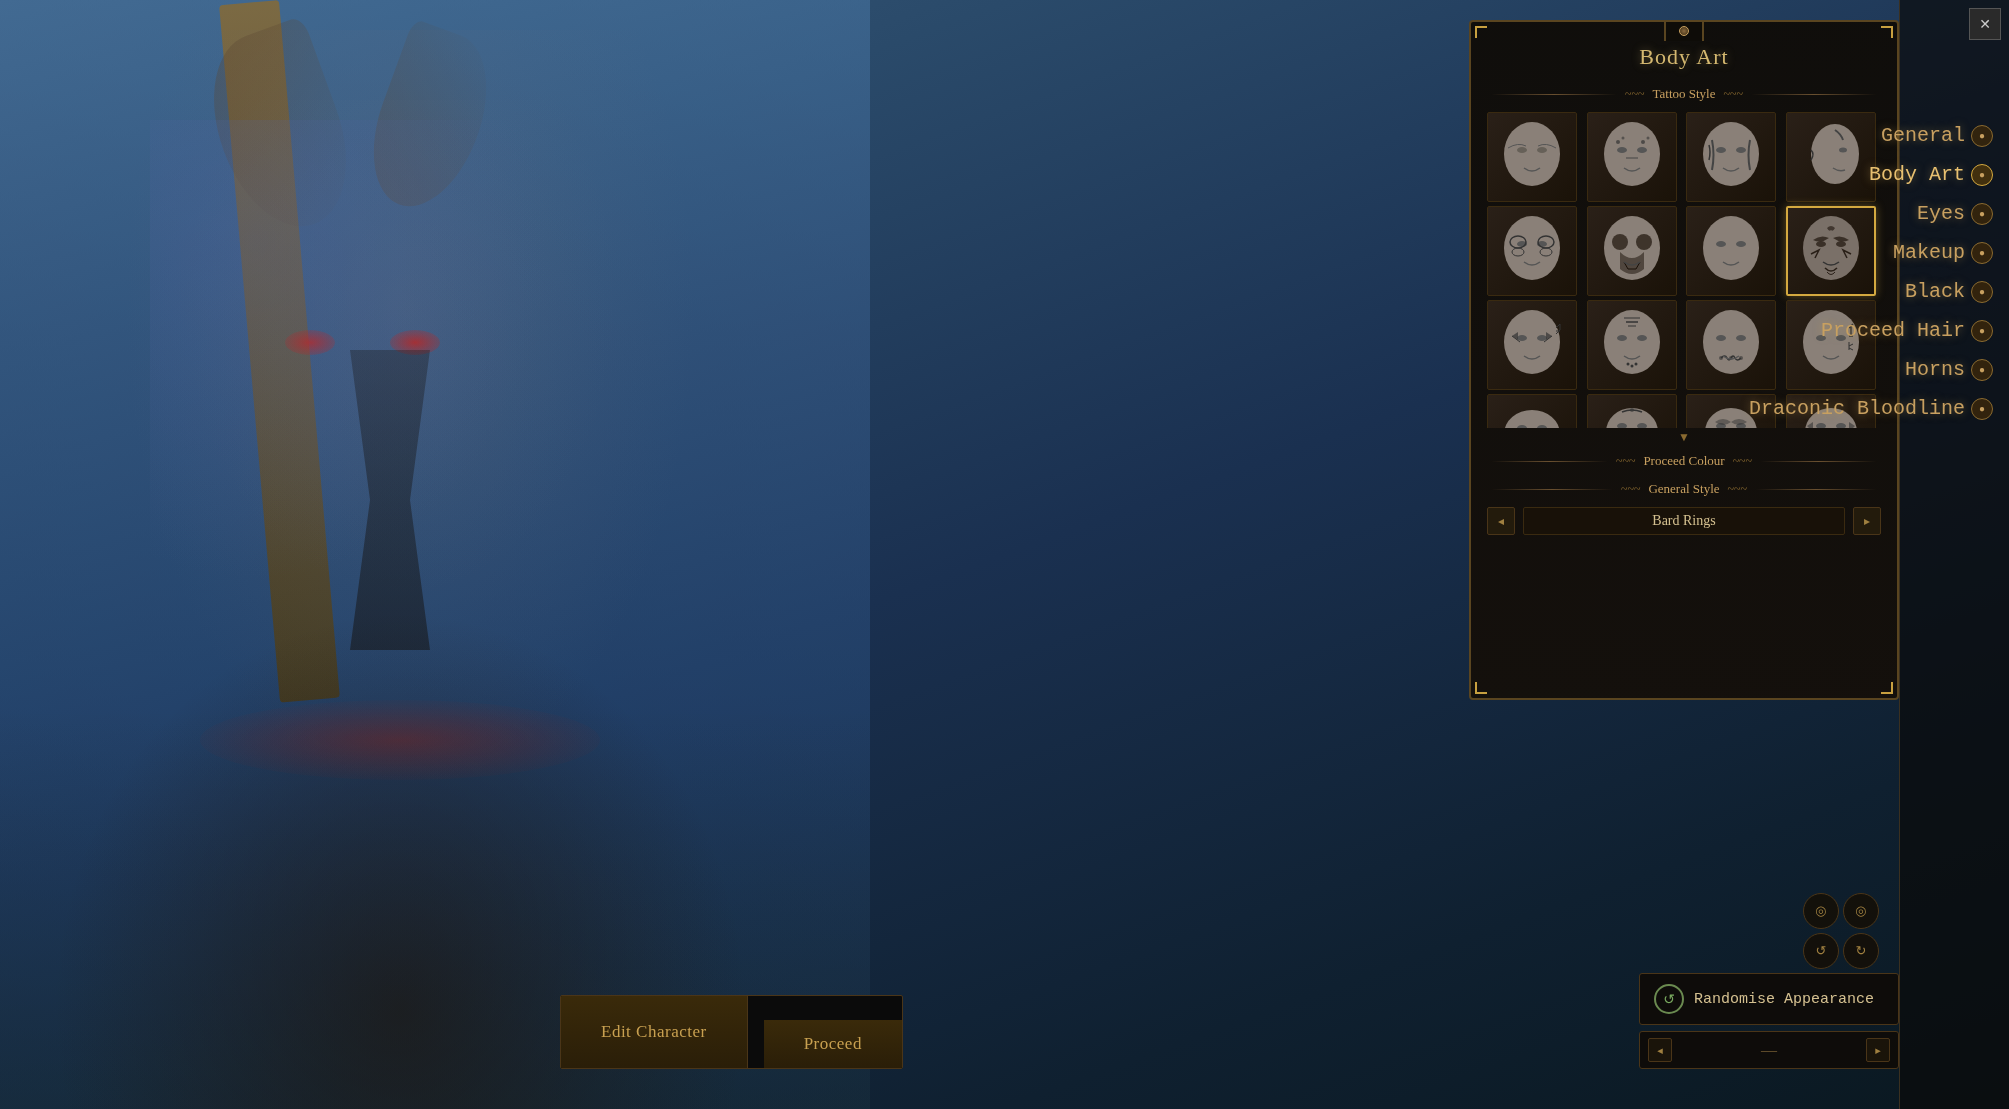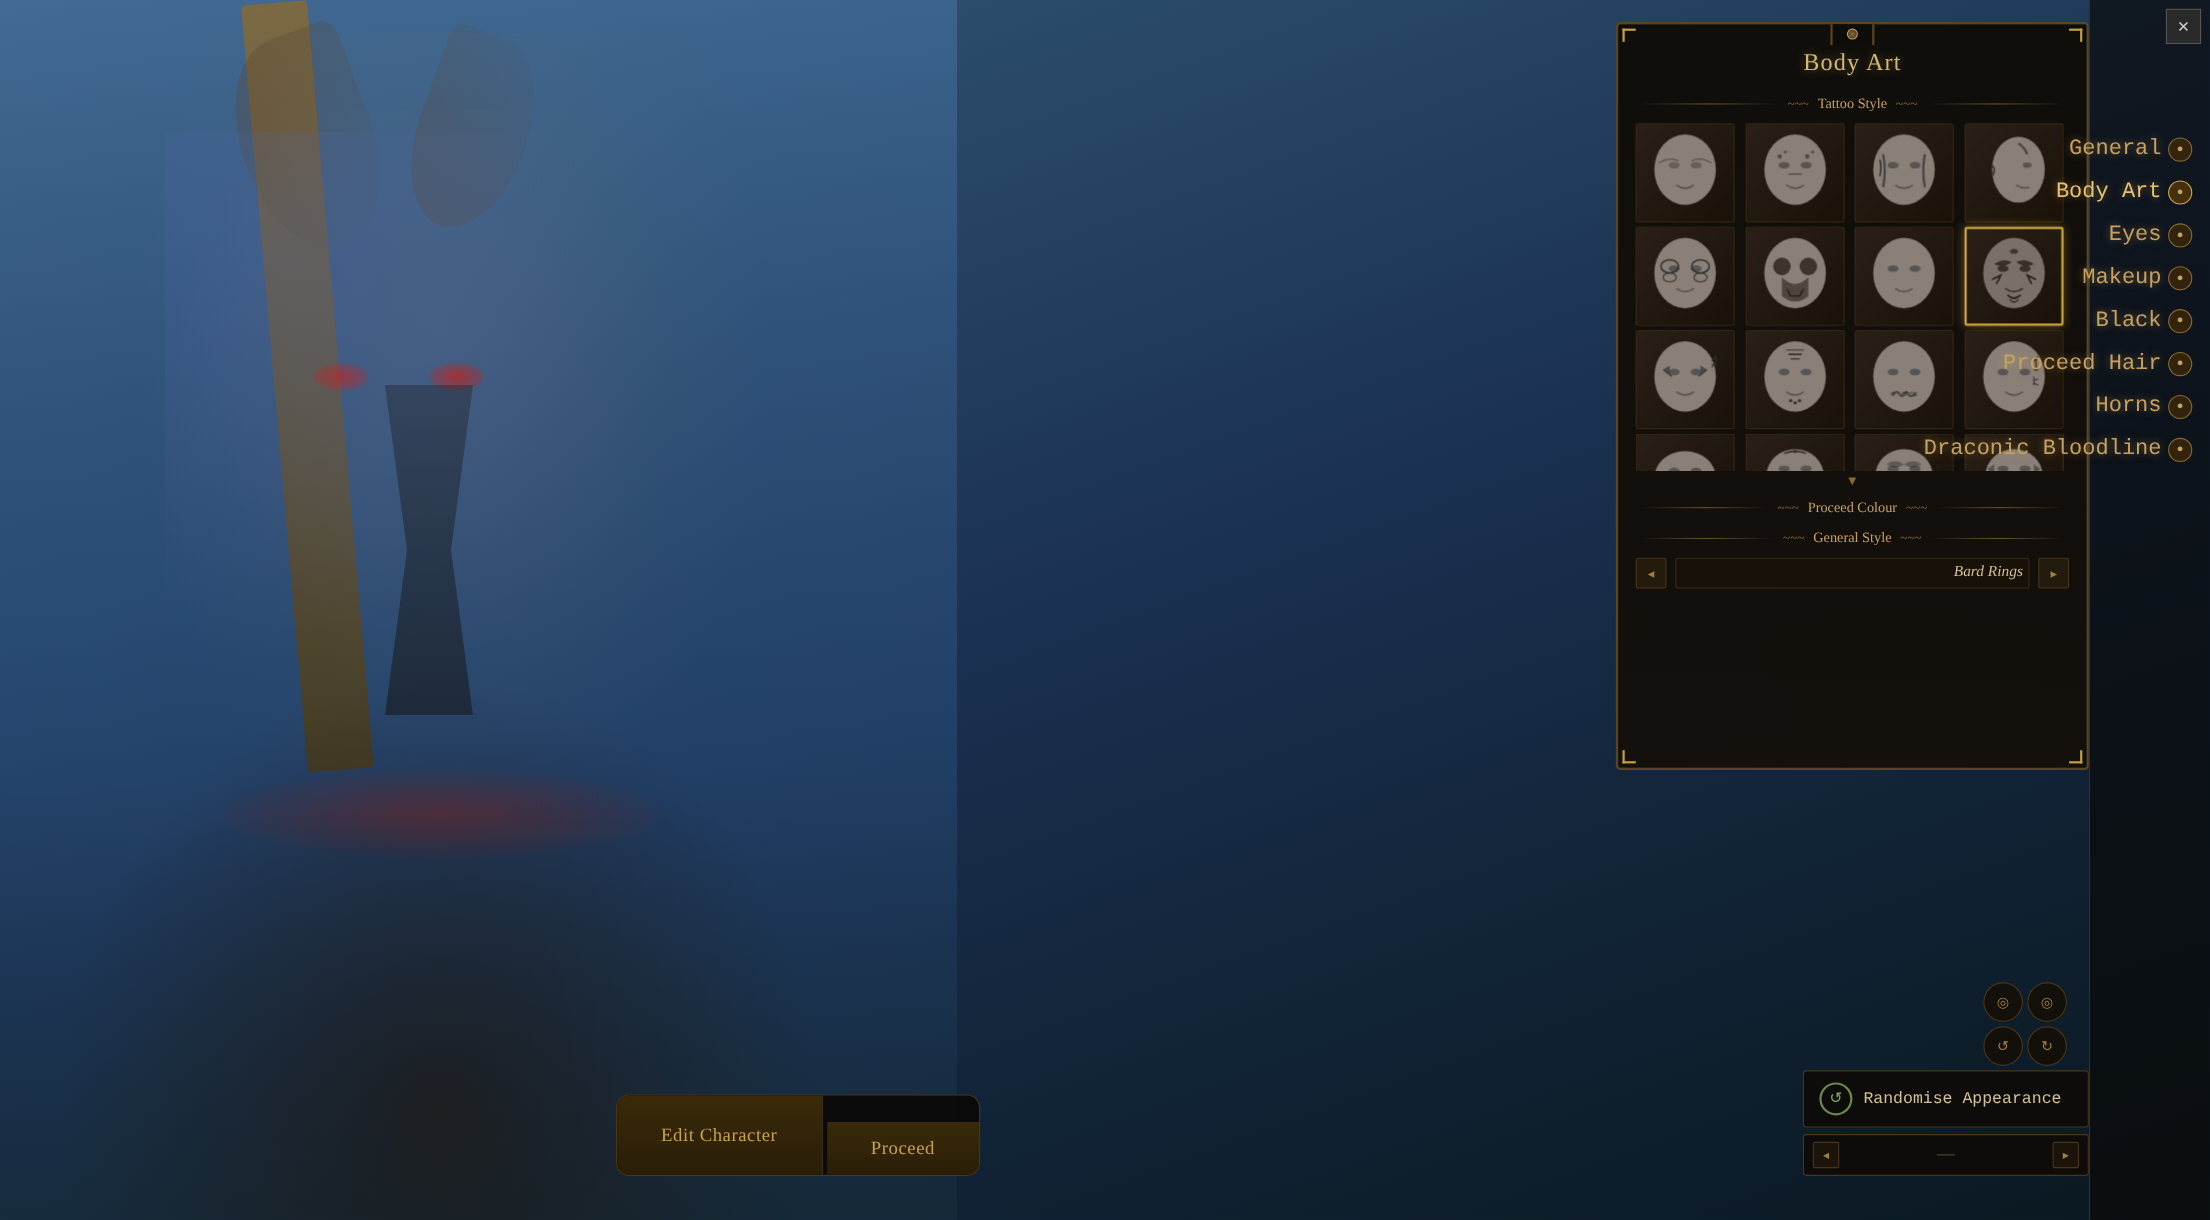--- a/index.html
+++ b/index.html
@@ -285,50 +285,49 @@
       display: flex;
       align-items: center;
       justify-content: center;
       cursor: pointer;
       color: #a08040;
       font-size: 12px;
     }
 
     .piercing-label {
       flex: 1;
-      text-align: right;
+      text-align: center;
       color: #d4c090;
       font-size: 14px;
       font-family: 'Georgia', serif;
       background: rgba(25,18,8,0.9);
       border: 1px solid #3a2a10;
       border-radius: 2px;
       padding: 5px;
-      font-style: italic;
     }
 
     
     .bottom-actions {
       position: absolute;
       bottom: 40px;
       left: 560px;
       right: 110px;
       display: flex;
       justify-content: space-between;
       align-items: flex-end;
       z-index: 45;
     }
 
     
     .char-buttons {
       display: flex;
-      gap: 4px;
+      gap: 16px;
       background: rgba(10,8,5,0.9);
       border: 1px solid #4a3518;
-      border-radius: 12px;
+      border-radius: 2px;
       overflow: hidden;
     }
 
     .char-btn {
       padding: 14px 40px;
       font-family: 'Georgia', serif;
       font-size: 17px;
       cursor: pointer;
       border: none;
       letter-spacing: 0.5px;

